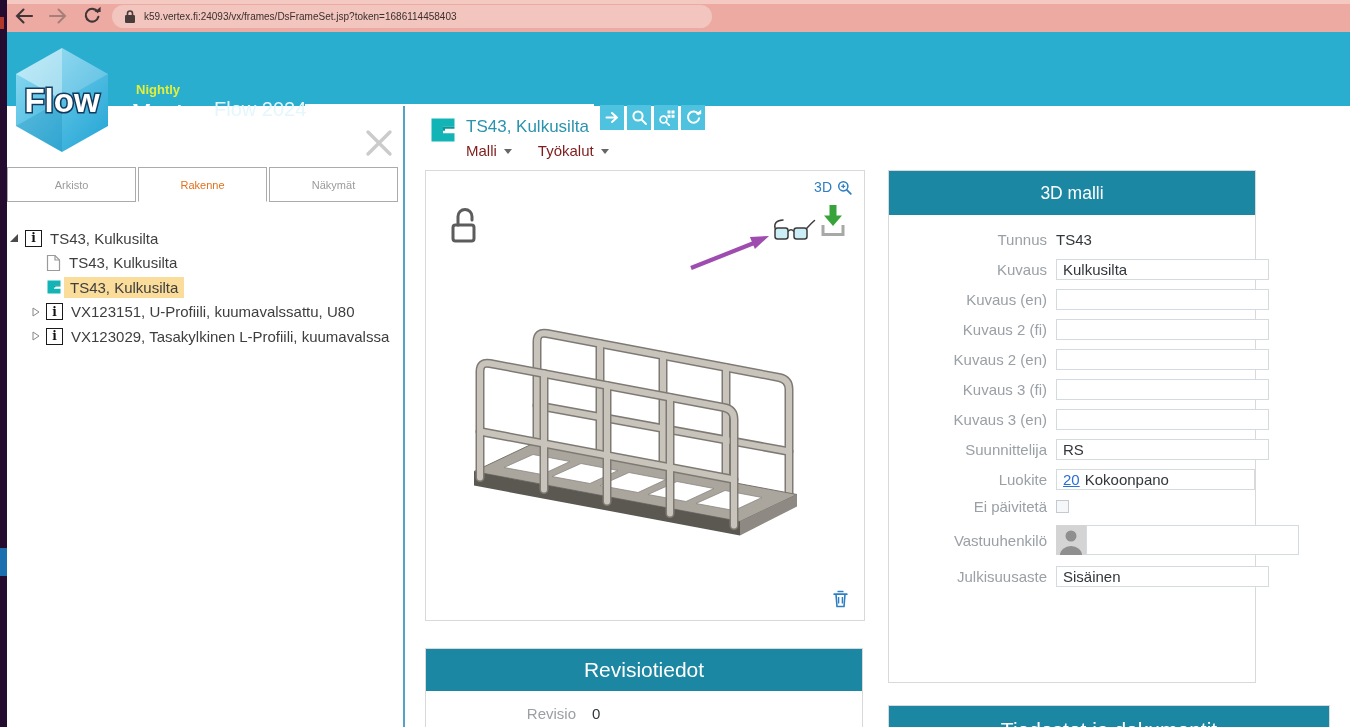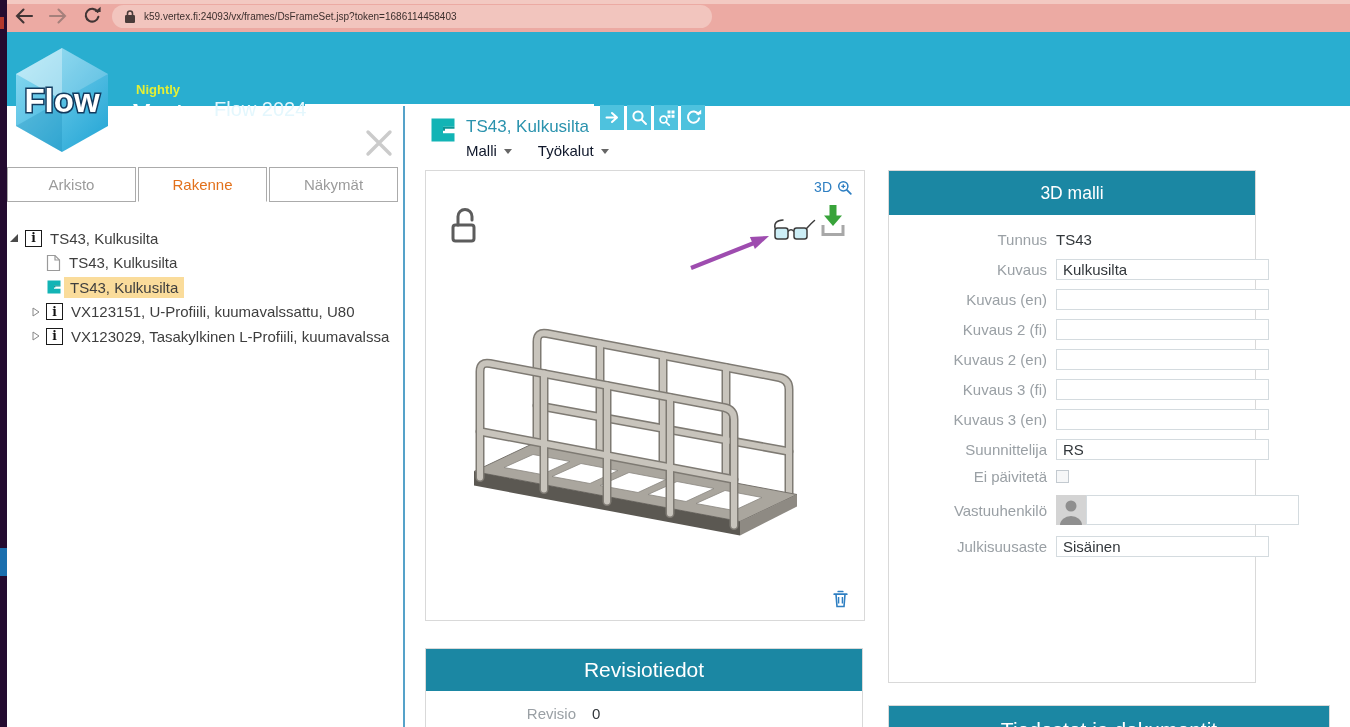--- a/index.html
+++ b/index.html
@@ -29,34 +29,34 @@
   
   .edge-stripe{position:absolute;left:0;top:0;width:7px;height:727px;background:#240b30;z-index:20;}
   .edge-red{position:absolute;left:0;top:17px;width:4px;height:12px;background:#b3382c;z-index:21;}
   .edge-blue{position:absolute;left:0;top:548px;width:7px;height:28px;background:#1b6fae;z-index:21;}
   
   .vdivider{position:absolute;left:403px;top:106px;width:2px;height:621px;background:#55a2c9;}
   
   .close-x{position:absolute;left:362px;top:126px;width:34px;height:34px;cursor:pointer;}
   .tabs{position:absolute;left:7px;top:167px;display:flex;}
   .tab{width:129px;height:35px;border:1px solid #ababab;background:#fff;margin-right:2px;
-    display:flex;align-items:center;justify-content:center;font-size:15px;color:#9b9b9b;cursor:pointer;box-sizing:border-box;}
+    display:flex;align-items:center;justify-content:center;font-size:11px;color:#9b9b9b;cursor:pointer;box-sizing:border-box;}
   .tab.active{color:#e2711c;border-bottom-color:#ffffff;}
   .tree{position:absolute;left:7px;top:226px;width:397px;font-size:15px;color:#3e3e3e;}
   .trow{height:24.5px;display:flex;align-items:center;white-space:nowrap;overflow:hidden;cursor:pointer;}
   .trow .lbl{margin-left:8px;}
   .hl{background:#fadc9b;padding:2px 6px;margin-left:2px !important;}
   .ico-i{width:15px;height:15px;border:1px solid #1a1a1a;background:#fff;flex:none;
     display:flex;align-items:center;justify-content:center;
     font-family:"DejaVu Serif",serif;font-weight:bold;font-size:12px;line-height:1;color:#111;}
   .ind1{margin-left:2px;margin-right:6px;flex:none;}
   
   .c-icon-big{position:absolute;left:429px;top:116px;}
   .page-title{position:absolute;left:466px;top:117px;font-size:17px;color:#2b93ae;}
-  .menu-row{position:absolute;left:466px;top:142px;display:flex;gap:26px;font-size:15px;color:#0f172a;}
+  .menu-row{position:absolute;left:466px;top:142px;display:flex;gap:26px;font-size:15px;color:#7f1d1d;}
   .menu-item{display:flex;align-items:center;gap:7px;cursor:pointer;}
   .caret-down{width:0;height:0;border-left:4px solid transparent;border-right:4px solid transparent;border-top:5px solid #666;margin-top:2px;}
   .preview-card{position:absolute;left:425px;top:170px;width:438px;height:449px;background:#fff;border:1px solid #d9d9d9;}
   .zoom3d{position:absolute;top:8px;right:12px;display:flex;align-items:center;gap:5px;color:#2e7fc2;font-size:14px;cursor:pointer;}
   .lock-ico{position:absolute;left:22px;top:32px;cursor:pointer;}
   .glasses-ico{position:absolute;left:344px;top:46px;cursor:pointer;}
   .download-ico{position:absolute;left:394px;top:33px;cursor:pointer;}
   .annot-arrow{position:absolute;left:255px;top:55px;pointer-events:none;}
   .model-wrap{position:absolute;left:8px;top:122px;width:424px;height:290px;}
   .trash-ico{position:absolute;right:16px;bottom:12px;cursor:pointer;}
@@ -352,20 +352,27 @@
       <span class="flabel">Kuvaus 3 (en)</span>
       <input class="finput" value="" style="">
     </div>
 
     <div class="frow">
       <span class="flabel">Suunnittelija</span>
       <input class="finput" value="RS" style="">
     </div>
 
 
+    <div class="frow">
+      <span class="flabel">Luokite</span>
+      <div class="fbox">
+        <span class="flink">20</span>
+        <span>Kokoonpano</span>
+      </div>
+    </div>
 
     <div class="frow cbrow">
       <span class="flabel">Ei päivitetä</span>
       <div class="checkbox"></div>
     </div>
 
     <div class="frow avrow">
       <span class="flabel">Vastuuhenkilö</span>
       <svg class="avatar" viewBox="0 0 30 30">
         <rect width="30" height="30" fill="#d4d4d4"></rect>

